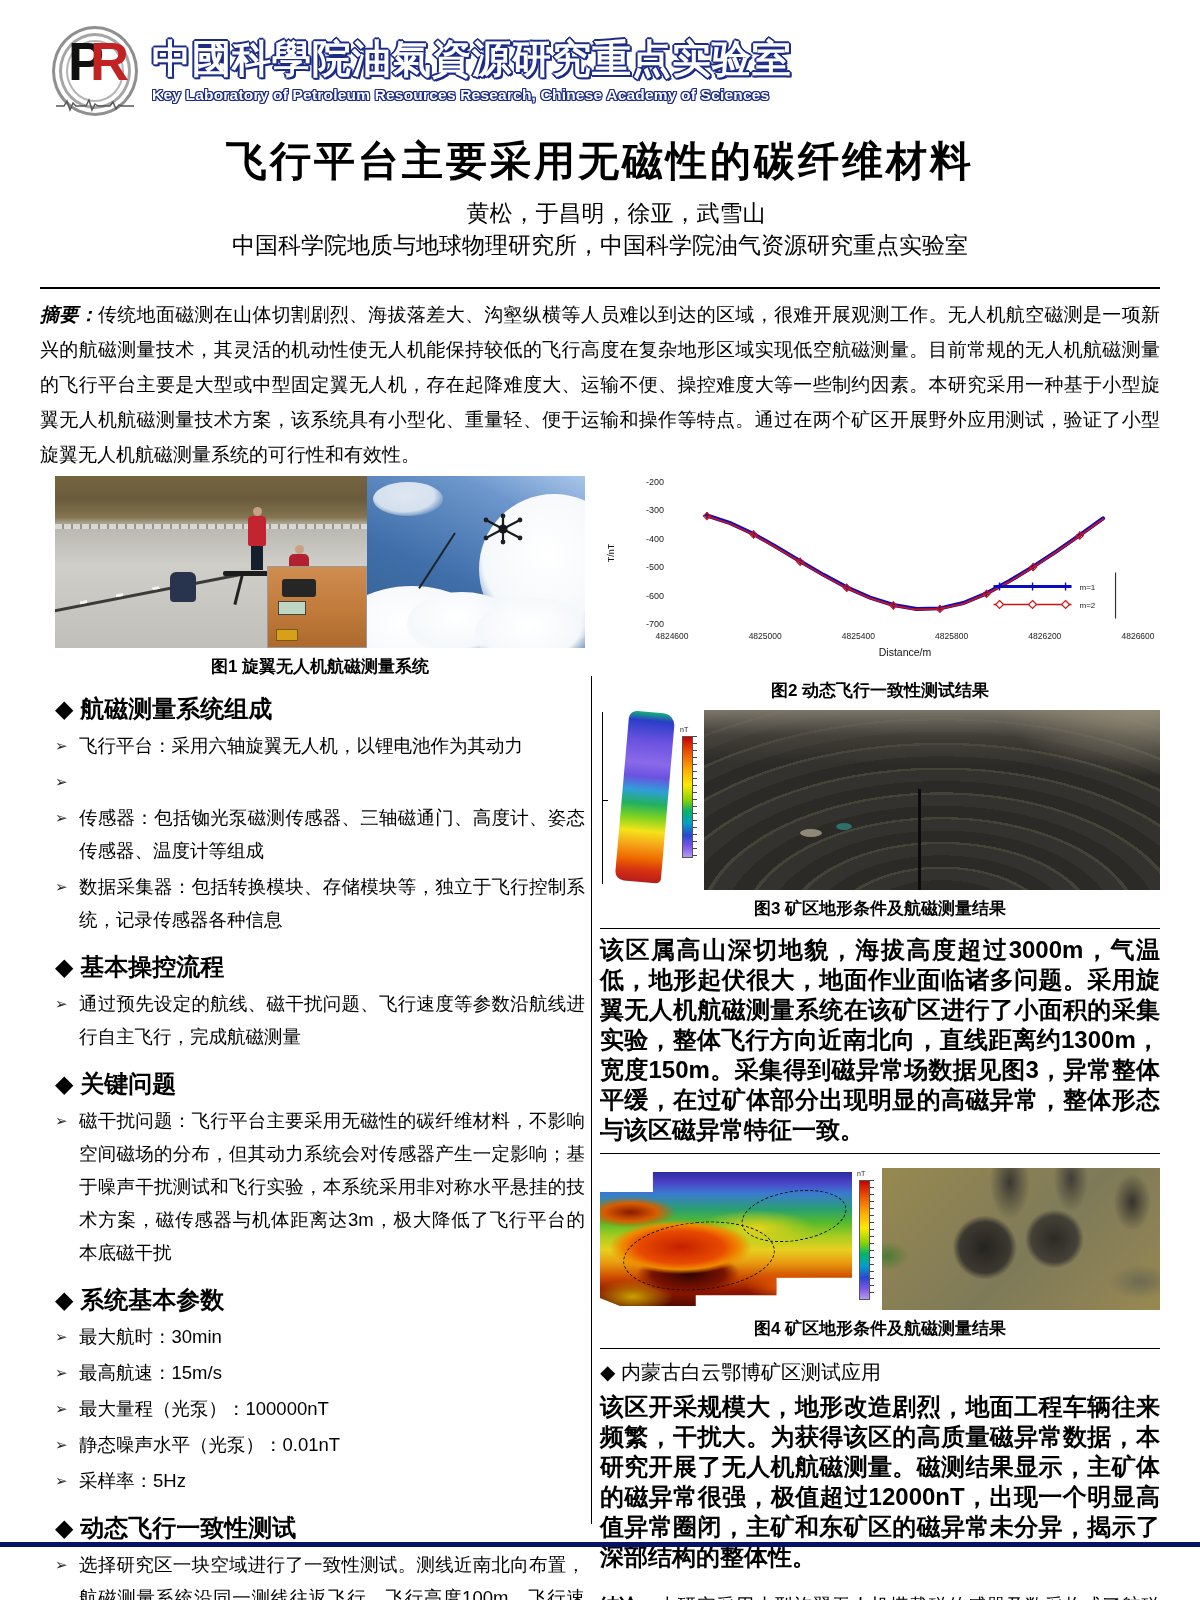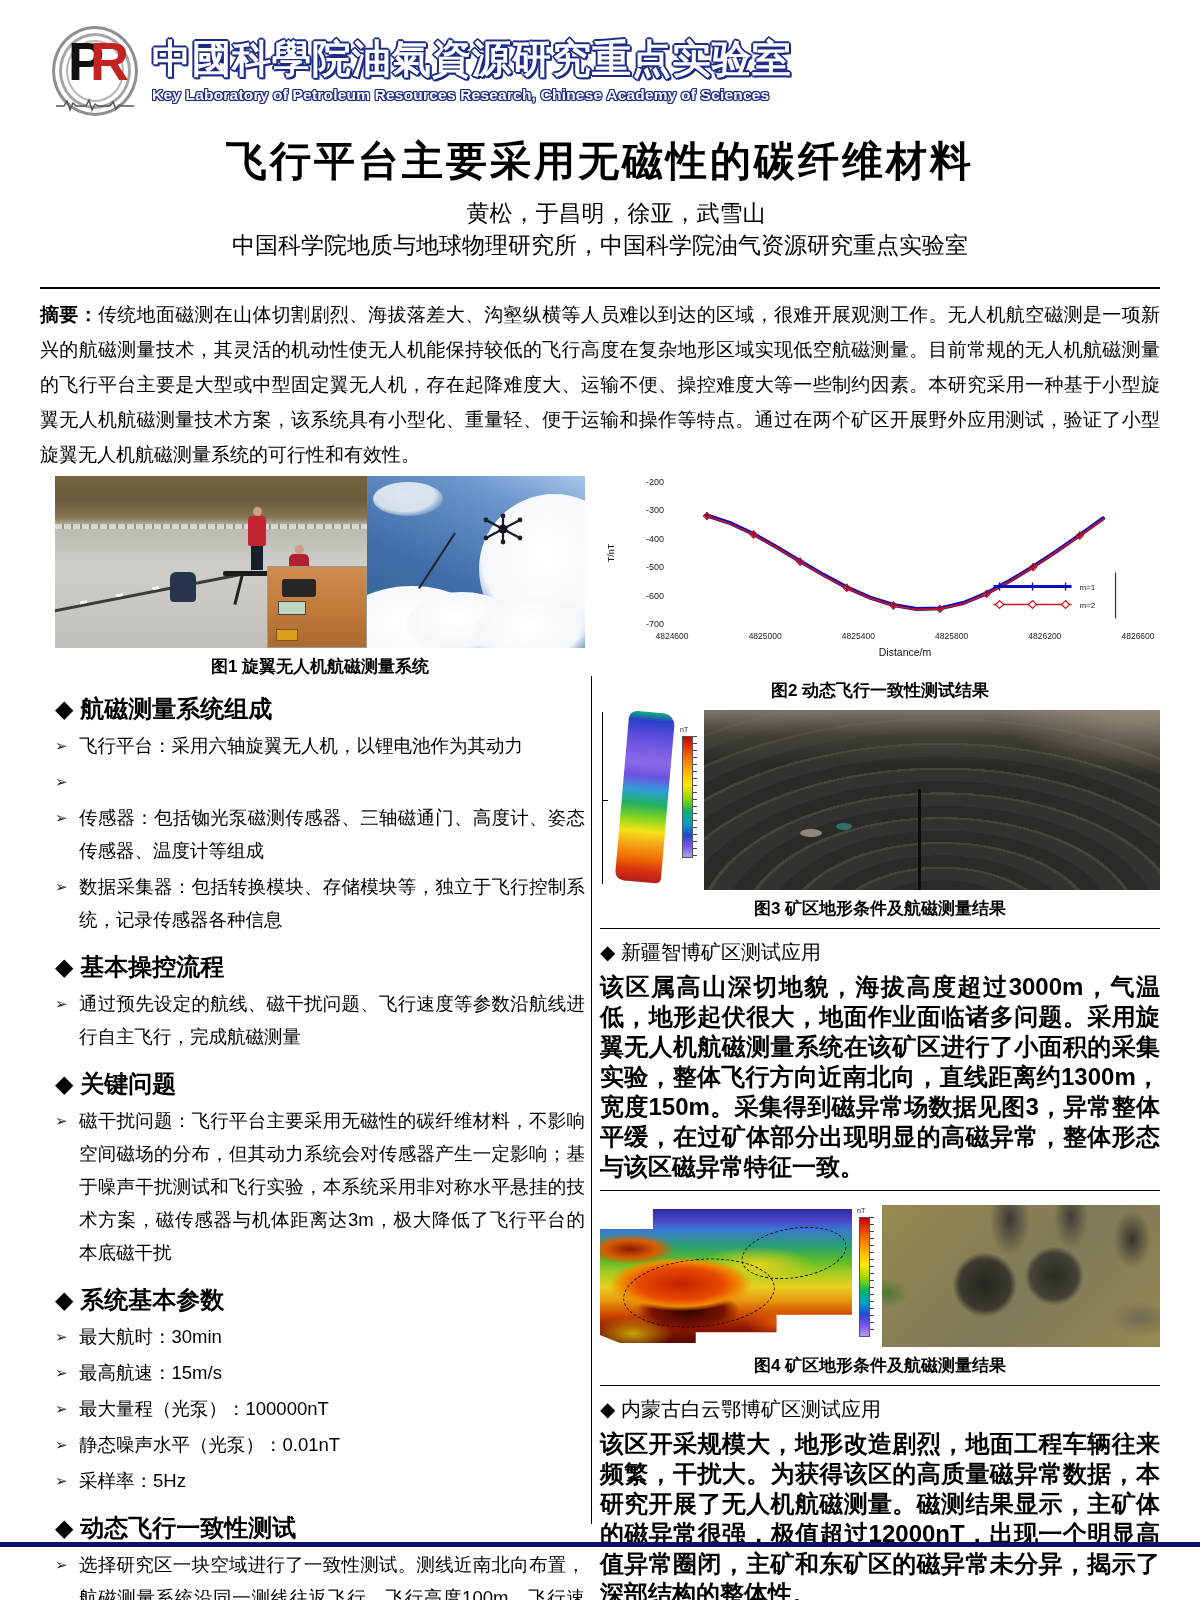--- a/index.html
+++ b/index.html
@@ -26,21 +26,21 @@
                       -1px -1px #1b2b86,1px -1px #1b2b86,-1px 1px #1b2b86,1px 1px #1b2b86;}
 
   
   .title{position:absolute;top:134px;left:0;width:100%;text-align:center;font-size:41px;font-weight:bold;letter-spacing:3px;}
   .authors{position:absolute;top:198px;left:16px;width:100%;text-align:center;font-size:23px;}
   .affil{position:absolute;top:230px;left:0;width:100%;text-align:center;font-size:23px;}
 
   
   .rule-top{position:absolute;top:287px;left:40px;width:1120px;border-top:2px solid #000;}
   .abstract{position:absolute;top:297px;left:40px;width:1120px;font-size:19px;line-height:35px;text-align:justify;}
-  .abstract b{font-weight:bold;}
+  .abstract b{font-weight:bold;font-style:italic;}
 
   
   .col-left{position:absolute;left:55px;top:476px;width:530px;}
   .col-right{position:absolute;left:600px;top:468px;width:560px;}
   .divider{position:absolute;left:591px;top:676px;height:848px;border-left:1.5px solid #000;}
 
   .caption{text-align:center;font-weight:bold;font-size:17px;margin:7px 0 3px;}
 
   
   .fig1{display:flex;width:530px;height:172px;}
@@ -375,21 +375,20 @@
       </div>
       <div class="f3photo">
         <div class="f3pole"></div>
         <div class="f3pond"></div>
         <div class="f3patch"></div>
       </div>
     </div>
     <div class="caption">图3 矿区地形条件及航磁测量结果</div>
 
     <div class="sec-right">
-      <div class="rhead">◆ 新疆智博矿区测试应用</div>
       <div class="rpara">该区属高山深切地貌，海拔高度超过3000m，气温低，地形起伏很大，地面作业面临诸多问题。采用旋翼无人机航磁测量系统在该矿区进行了小面积的采集实验，整体飞行方向近南北向，直线距离约1300m，宽度150m。采集得到磁异常场数据见图3，异常整体平缓，在过矿体部分出现明显的高磁异常，整体形态与该区磁异常特征一致。</div>
     </div>
 
     <div class="sec-right">
       <div class="fig4">
         <div class="f4map">
           <div class="f4heat"></div>
           <div class="f4c1"></div>
           <div class="f4c2"></div>
         </div>

